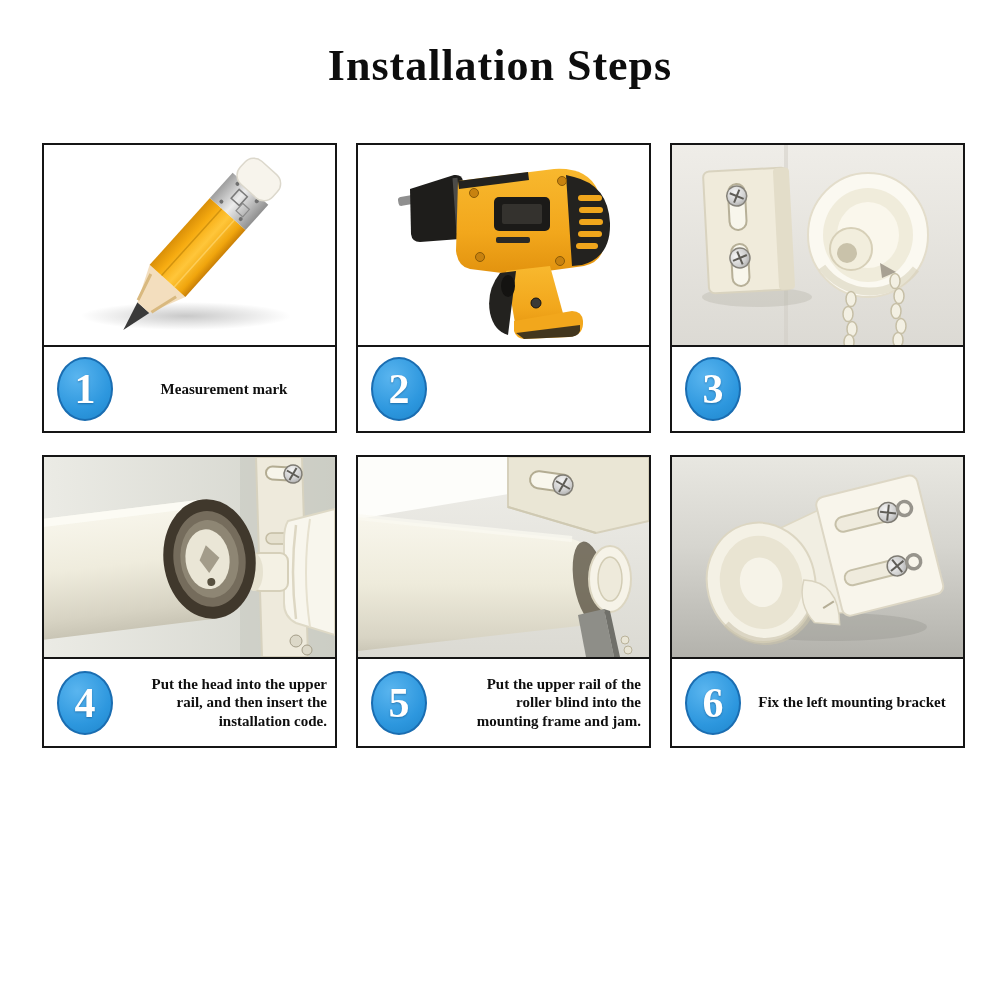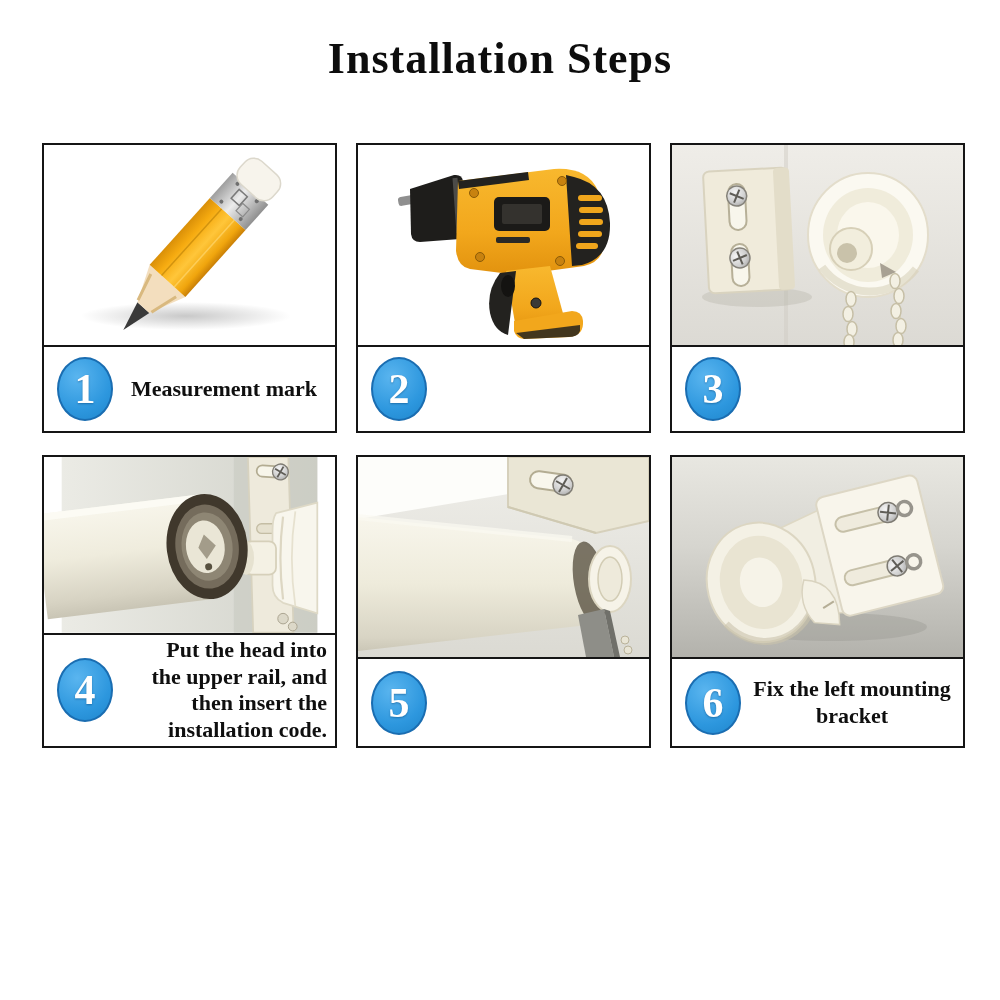--- a/index.html
+++ b/index.html
@@ -1,35 +1,35 @@
 <!DOCTYPE html>
 <html style="--badge-fill: #2d97de; --badge-fill-light: #5ab5ef; --badge-border: #1a6db1; --panel-border: #151515; --text-color: #111111; --pencil-yellow: #f6ab10; --drill-yellow: #f2a71c; --drill-dark: #23221f; --hardware-cream: #f3f0e4;"><head>
 <meta charset="utf-8">
 <style>
   html,body{margin:0;padding:0;background:#fff;}
   .page{position:relative;width:1000px;height:1000px;background:#fff;overflow:hidden;
         font-family:"Liberation Serif",serif;color:var(--text-color,#111);}
-  .title{position:absolute;top:33px;left:0;width:100%;text-align:center;margin:0;
+  .title{position:absolute;top:40px;left:0;width:100%;text-align:center;margin:0;
          font-family:"Liberation Serif",serif;font-weight:700;font-size:44px;letter-spacing:1px;color:#0d0d0d;}
   .grid{position:absolute;left:42px;top:143px;display:grid;
         grid-template-columns:repeat(3,295px);column-gap:19px;row-gap:22px;}
   .panel{box-sizing:border-box;width:295px;background:#fff;
          border:2px solid var(--panel-border,#151515);display:flex;flex-direction:column;}
   .panel.r1{height:290px;}
   .panel.r2{height:293px;}
   .img-area{height:200px;border-bottom:2px solid var(--panel-border,#151515);overflow:hidden;background:#fff;}
   .img-area svg{display:block;width:100%;height:100%;}
   .cap{flex:1;display:flex;align-items:center;gap:12px;padding:2px 8px 2px 13px;background:#fff;}
   .badge{flex-shrink:0;width:56px;height:64px;border-radius:50%;
          background:radial-gradient(circle at 35% 30%, var(--badge-fill-light,#5ab5ef) 0%, var(--badge-fill,#2d97de) 62%, #1f86cc 100%);
          border:2px solid var(--badge-border,#1a6db1);box-sizing:border-box;
          display:flex;align-items:center;justify-content:center;
          color:#fff;font-family:"Liberation Serif",serif;font-weight:700;font-size:42px;line-height:1;
          text-shadow:0 1px 2px rgba(0,60,110,.45);}
-  .cap-text{font-family:"Liberation Serif",serif;font-weight:700;font-size:22px;line-height:1.22;color:#0f0f0f;}
+  .cap-text{font-family:"Liberation Serif",serif;font-weight:700;font-size:15px;line-height:1.22;color:#0f0f0f;}
   .cap.center .cap-text{flex:1;text-align:center;padding-right:4px;}
   .cap.left .cap-text{text-align:right;margin-left:20px;}
 </style>
 </head>
 <body>
 
 <div class="page">
   <h1 class="title">Installation Steps</h1>
 
   <div class="grid">
@@ -281,20 +281,21 @@
           <polygon points="220,158 246,152 256,200 228,200" fill="#8e8e88"></polygon>
           <polygon points="246,152 252,154 262,200 256,200" fill="#70706a"></polygon>
           <circle cx="267" cy="183" r="4" fill="#e9e5d5" stroke="#b9b29a"></circle>
           <circle cx="270" cy="193" r="4" fill="#e9e5d5" stroke="#b9b29a"></circle>
         </svg>
       </div>
       <div class="cap left">
         <div class="badge">
             <span>5</span>
           </div>
+        <div class="cap-text">Put the upper rail of the roller blind into the mounting frame and jam.</div>
       </div>
     </section>
 
     <section class="panel r2">
       <div class="img-area">
         <svg viewBox="0 0 291 200">
           <defs>
             <linearGradient id="p6bg" x1="0" y1="0" x2="0" y2="1">
               <stop offset="0" stop-color="#e8e7e1"></stop>
                 <stop offset=".45" stop-color="#d6d5cf"></stop>

